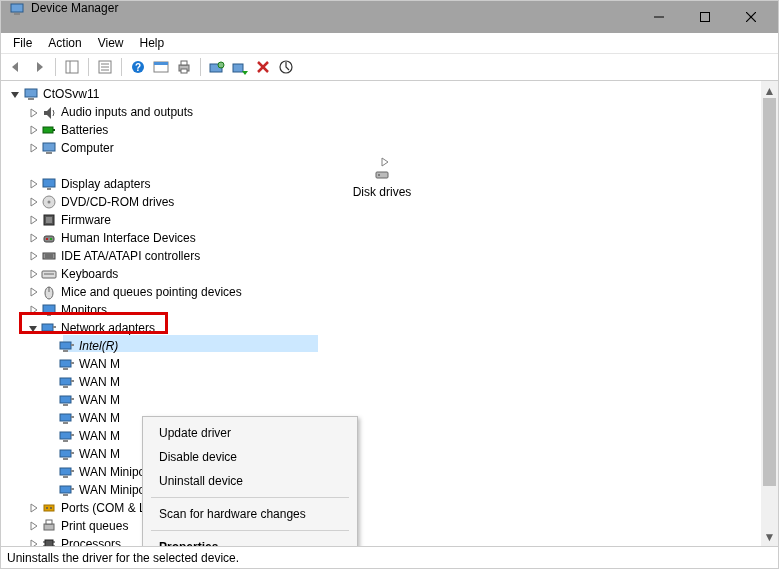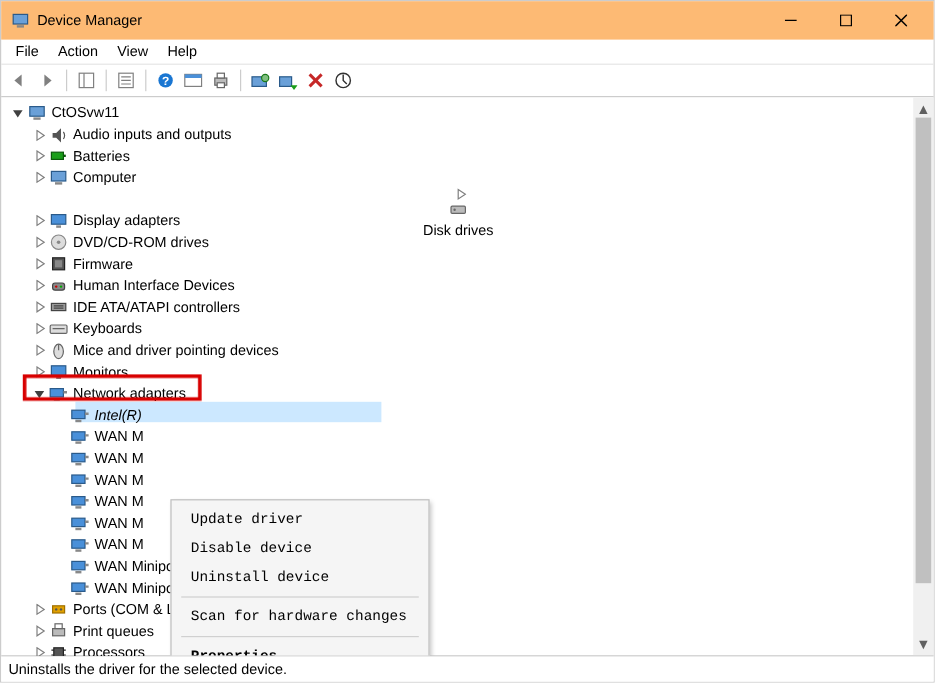--- a/index.html
+++ b/index.html
@@ -20,23 +20,22 @@
     flex-direction: column;
     border: 1px solid #ccc;
     box-sizing: border-box;
     position: relative;
   }
 
   
   .titlebar {
     height: 32px;
     display: flex;
-    align-items: center;
     padding: 0 4px 0 8px;
-    background: #fdba74;
+    background: #a3a3a3;
   }
   .titlebar .app-icon {
     width: 16px; height: 16px; margin-right: 6px;
     display: inline-flex; align-items: center; justify-content: center;
   }
   .titlebar .title {
     flex: 1;
     font-size: 12px;
   }
   .titlebar .win-controls {
@@ -158,21 +157,20 @@
     box-shadow: 2px 2px 4px rgba(0,0,0,0.25);
     z-index: 20;
     padding: 4px 0;
   }
   .context-menu .cm-item {
     height: 24px;
     display: flex;
     align-items: center;
     padding: 0 16px;
     cursor: default;
-    font-family: Liberation Mono, monospace;
   }
   .context-menu .cm-sep {
     height: 1px; background: #d0d0d0; margin: 4px 8px;
   }
   .context-menu .bold { font-weight: bold; }
 
   
   .statusbar {
     height: 21px;
     border-top: 1px solid #ccc;
@@ -474,21 +472,21 @@
             <svg width="10" height="10" viewBox="0 0 10 10">
               <path d="M3 1 L9 5 L3 9 Z" fill="none" stroke="#808080" stroke-width="1"></path>
             </svg>
           </span>
           <span class="icon">
             <svg width="16" height="16" viewBox="0 0 16 16">
               <ellipse cx="8" cy="9" rx="4" ry="6" fill="#ddd" stroke="#666"></ellipse>
               <line x1="8" y1="3" x2="8" y2="8" stroke="#666"></line>
             </svg>
           </span>
-          <span class="label">Mice and driver pointing devices</span>
+          <span class="label">Mice and queues pointing devices</span>
         </div>
         <div class="node" style="position: relative; z-index: 1;">
           <span class="indent" style="width:18px"></span>
           <span class="expander ">
             <svg width="10" height="10" viewBox="0 0 10 10">
               <path d="M3 1 L9 5 L3 9 Z" fill="none" stroke="#808080" stroke-width="1"></path>
             </svg>
           </span>
           <span class="icon">
             <svg width="16" height="16" viewBox="0 0 16 16">

